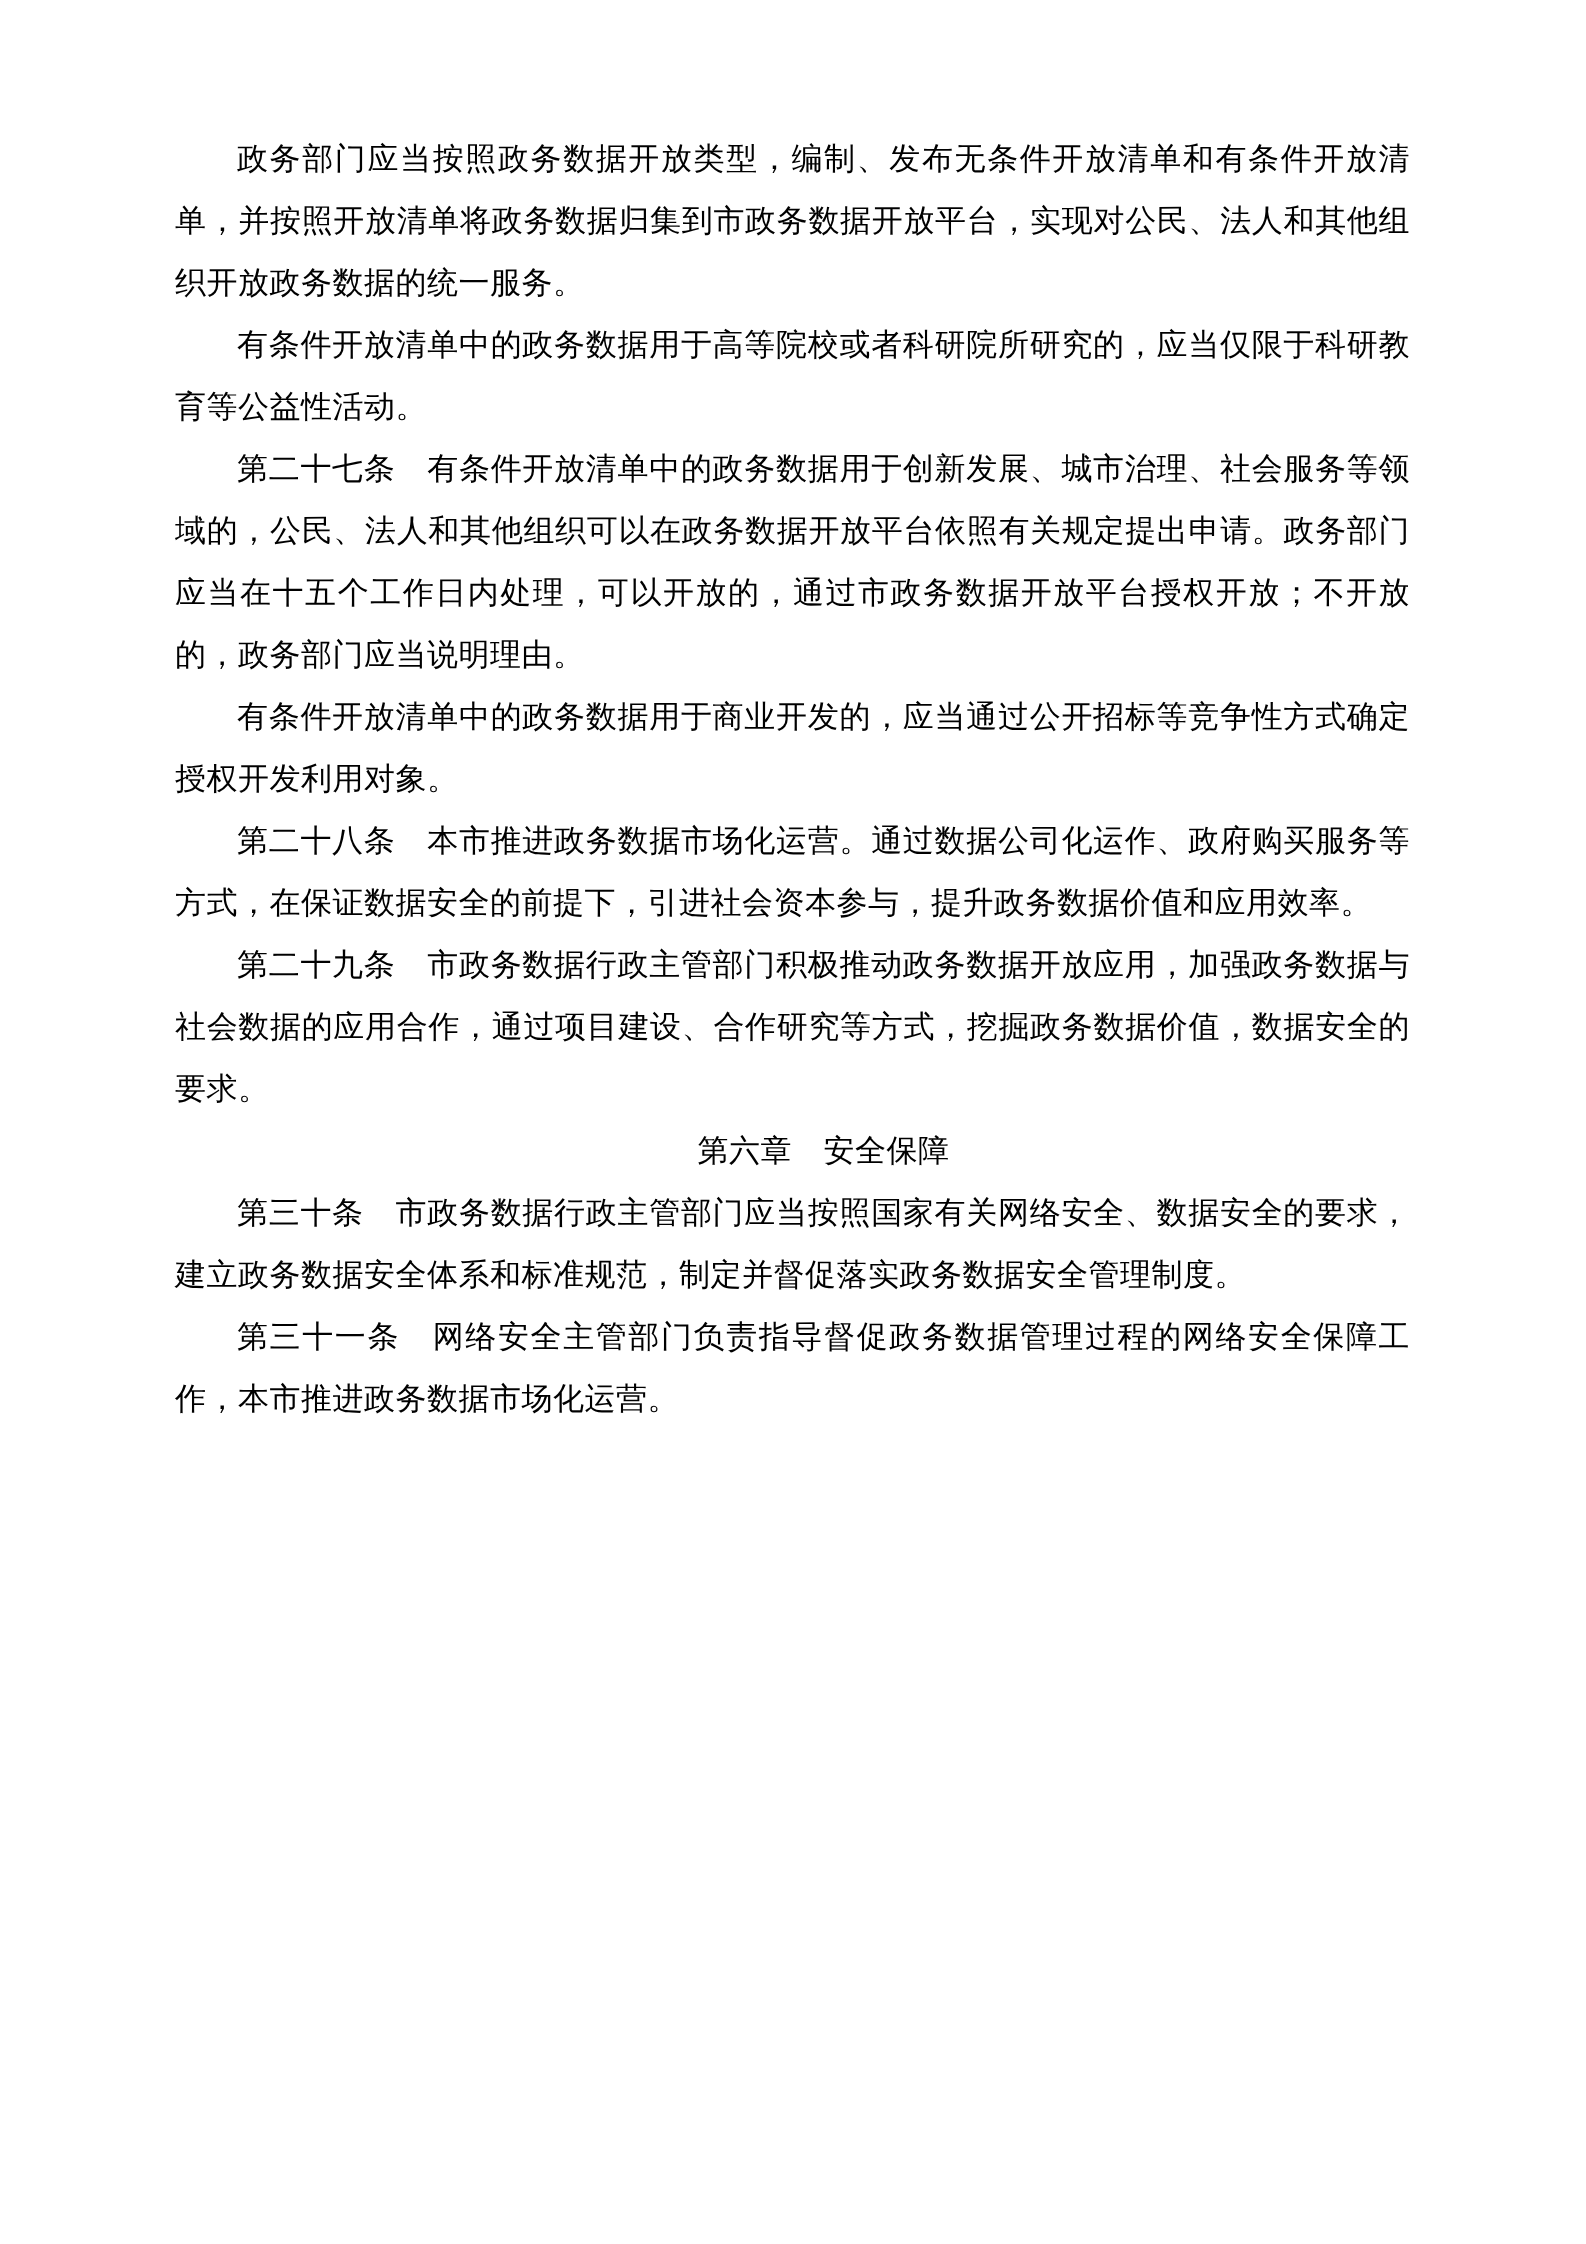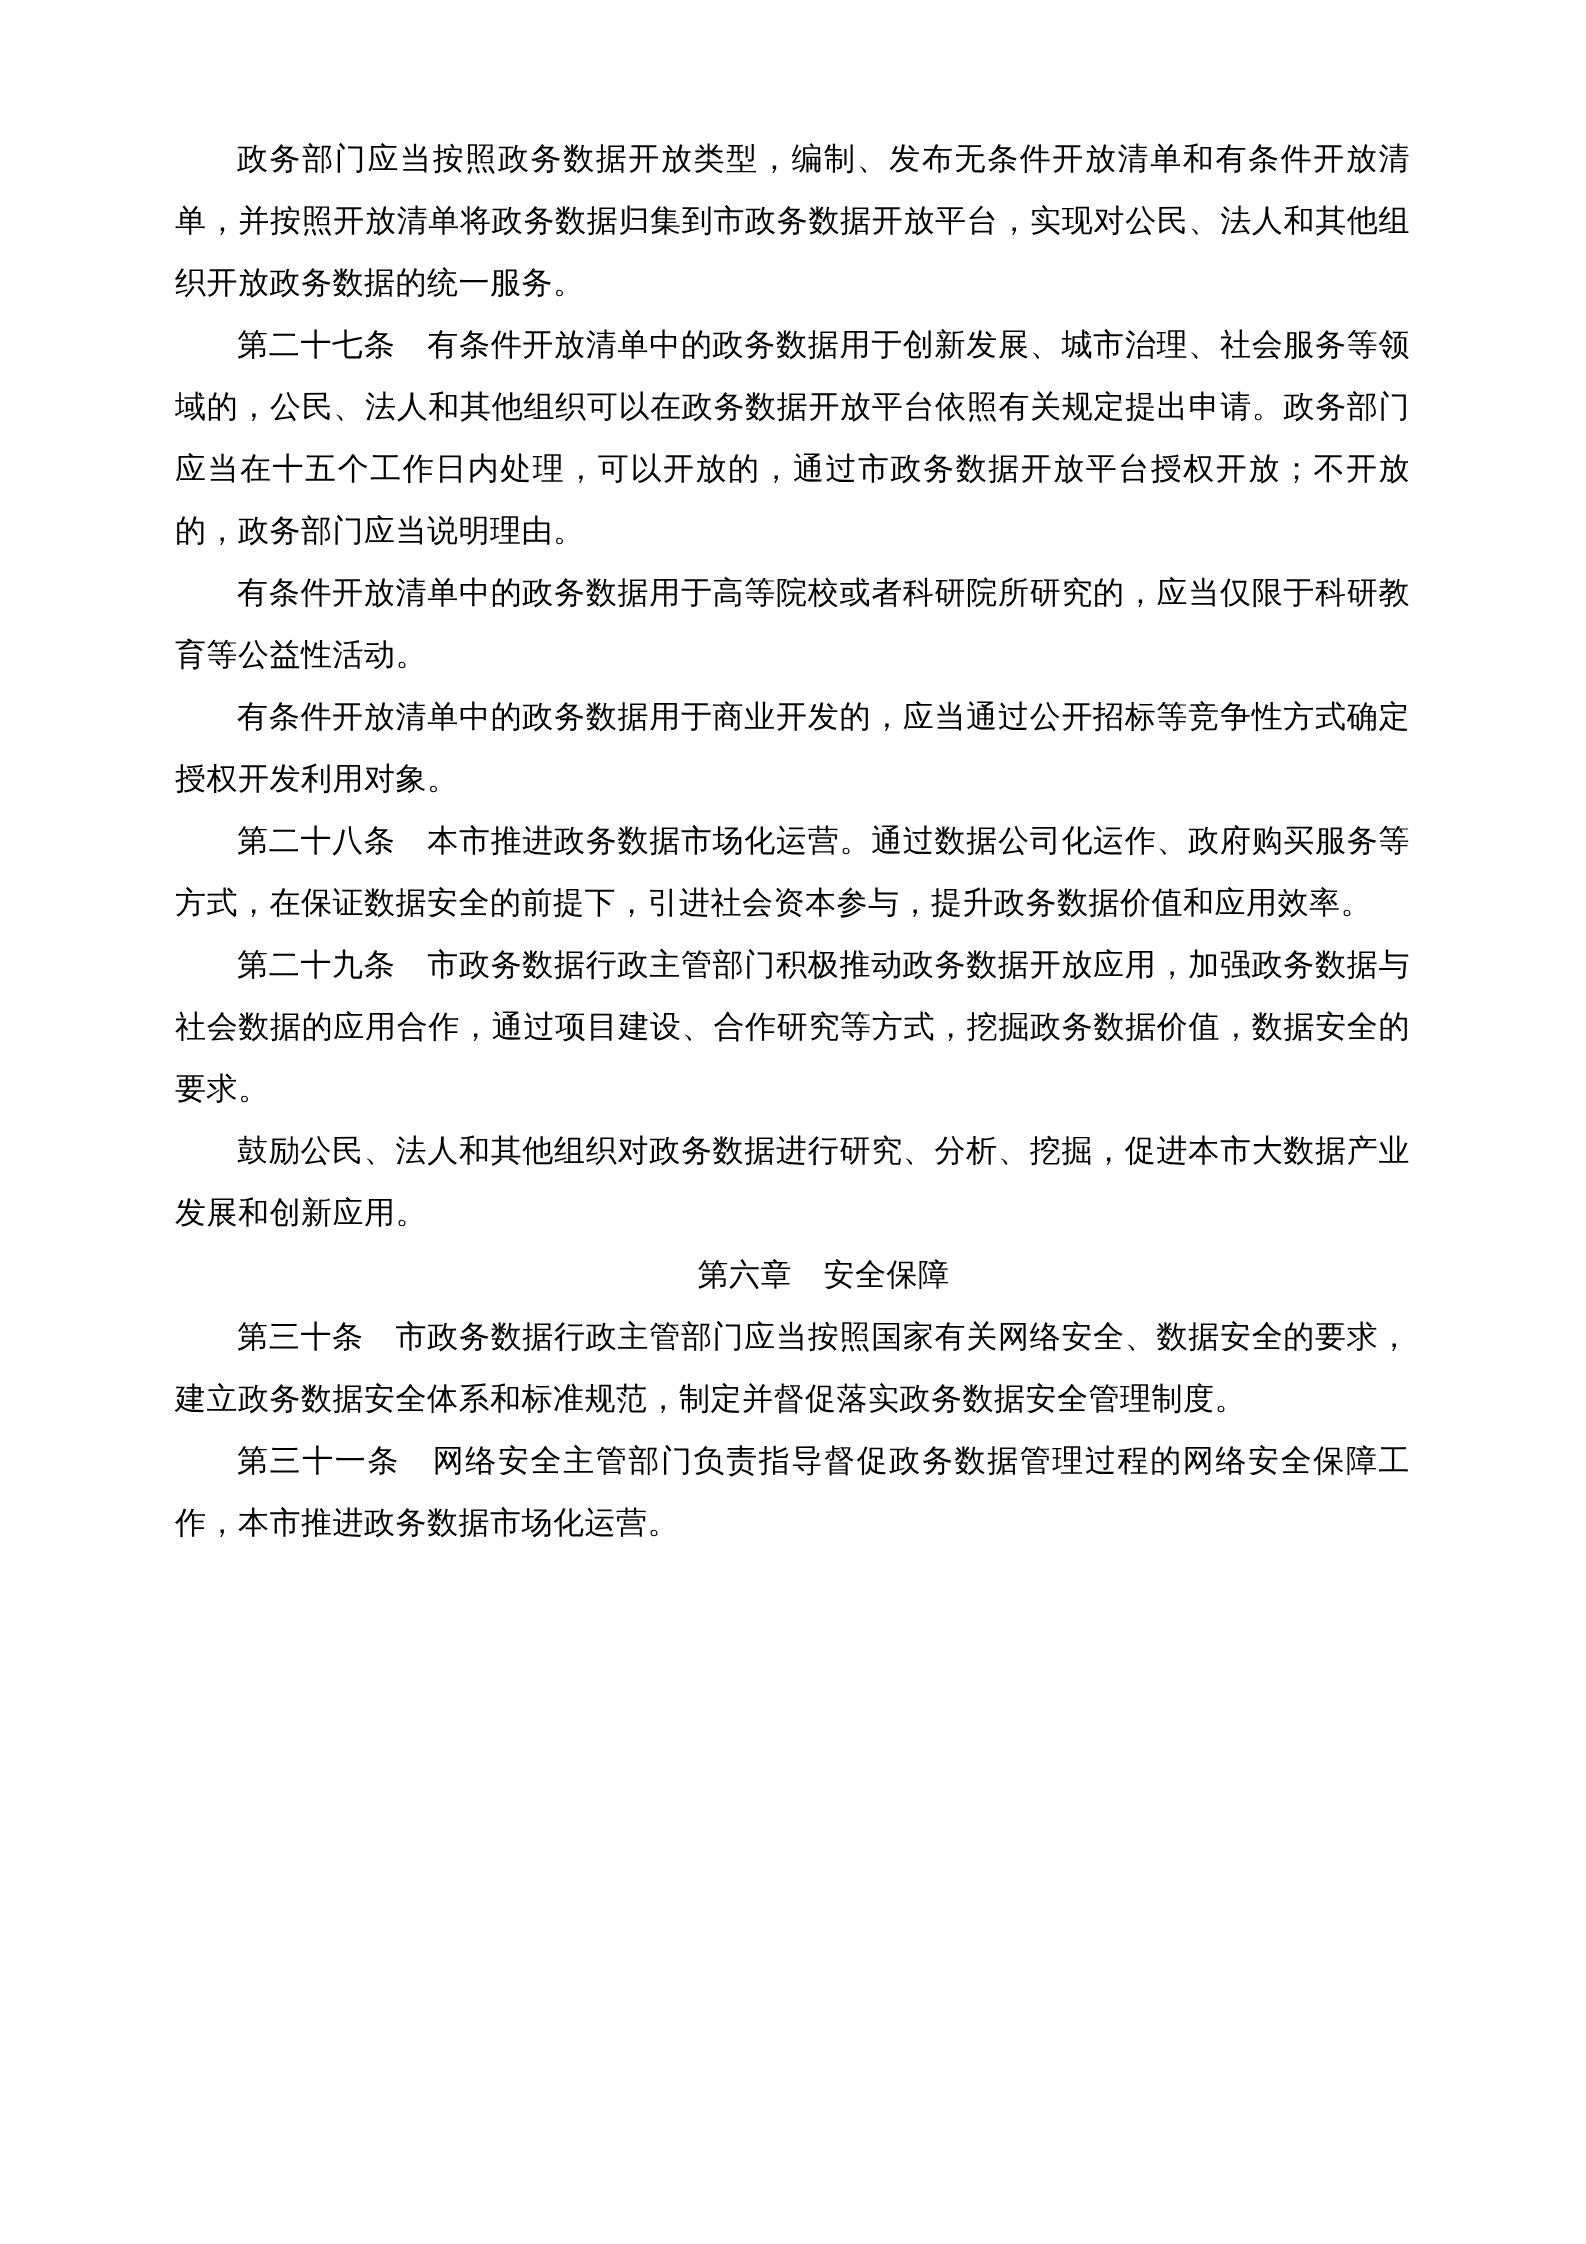--- a/index.html
+++ b/index.html
@@ -33,23 +33,22 @@
   .para.chapter {
     text-align: center;
   }
 </style>
 </head>
 <body>
 
 <div class="page">
   <div>
       <p class="para">政务部门应当按照政务数据开放类型，编制、发布无条件开放清单和有条件开放清单，并按照开放清单将政务数据归集到市政务数据开放平台，实现对公民、法人和其他组织开放政务数据的统一服务。</p>
+      <p class="para">有条件开放清单中的政务数据用于高等院校或者科研院所研究的，应当仅限于科研教育等公益性活动。</p>
       <p class="para">第二十七条　有条件开放清单中的政务数据用于创新发展、城市治理、社会服务等领域的，公民、法人和其他组织可以在政务数据开放平台依照有关规定提出申请。政务部门应当在十五个工作日内处理，可以开放的，通过市政务数据开放平台授权开放；不开放的，政务部门应当说明理由。</p>
-      <p class="para">有条件开放清单中的政务数据用于高等院校或者科研院所研究的，应当仅限于科研教育等公益性活动。</p>
       <p class="para">有条件开放清单中的政务数据用于商业开发的，应当通过公开招标等竞争性方式确定授权开发利用对象。</p>
       <p class="para">第二十八条　本市推进政务数据市场化运营。通过数据公司化运作、政府购买服务等方式，在保证数据安全的前提下，引进社会资本参与，提升政务数据价值和应用效率。</p>
       <p class="para">第二十九条　市政务数据行政主管部门积极推动政务数据开放应用，加强政务数据与社会数据的应用合作，通过项目建设、合作研究等方式，挖掘政务数据价值，数据安全的要求。</p>
-      <p class="para">鼓励公民、法人和其他组织对政务数据进行研究、分析、挖掘，促进本市大数据产业发展和创新应用。</p>
       <p class="para chapter">第六章　安全保障</p>
       <p class="para">第三十条　市政务数据行政主管部门应当按照国家有关网络安全、数据安全的要求，建立政务数据安全体系和标准规范，制定并督促落实政务数据安全管理制度。</p>
       <p class="para">第三十一条　网络安全主管部门负责指导督促政务数据管理过程的网络安全保障工作，本市推进政务数据市场化运营。</p>
     </div>
 </div>
 
 </body></html>

